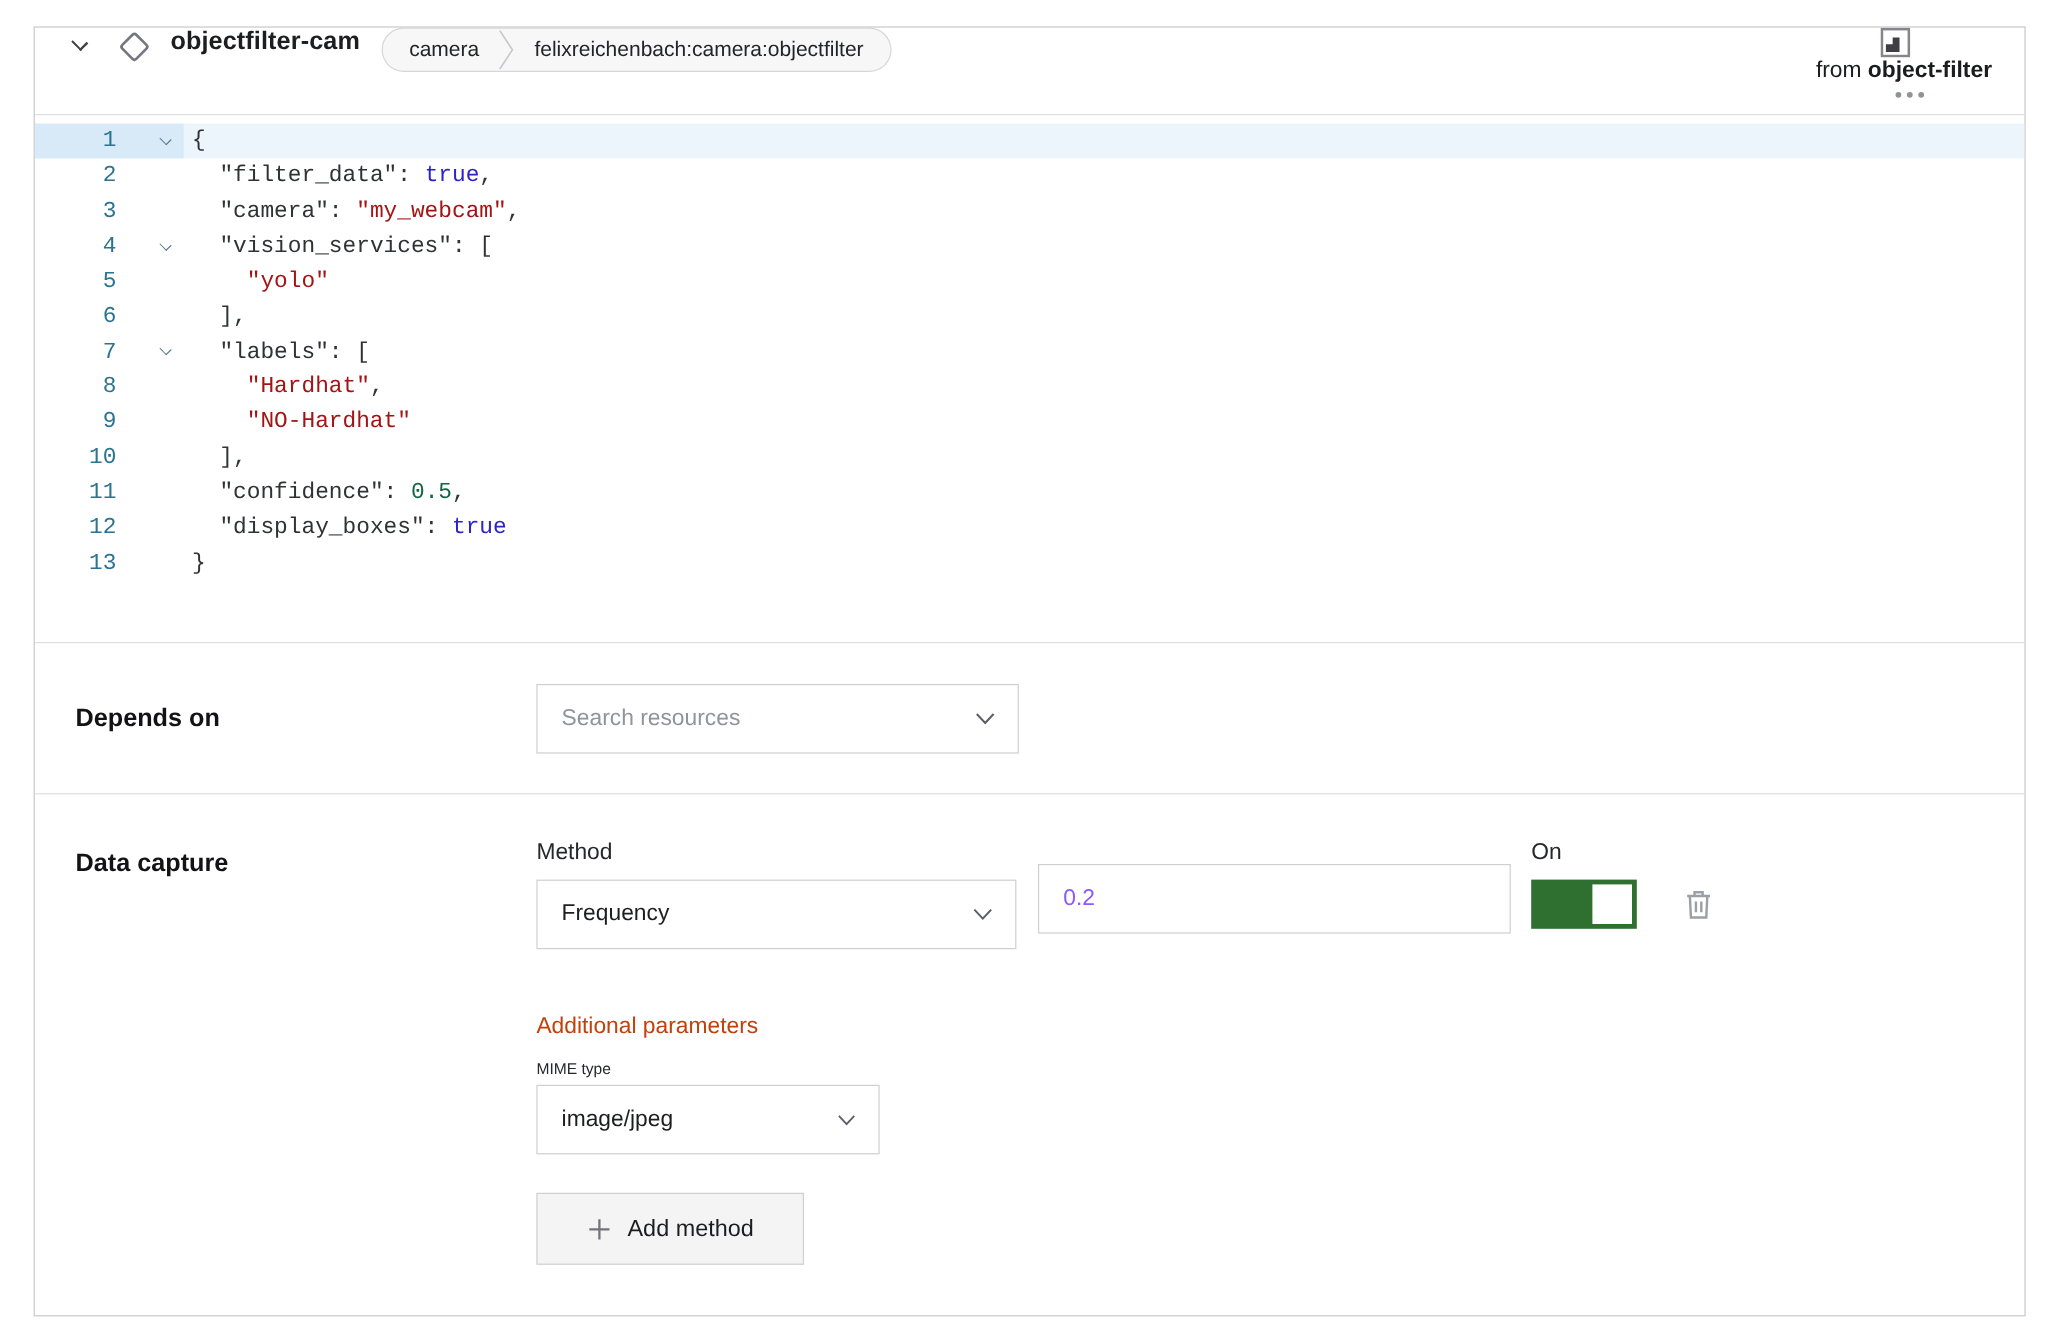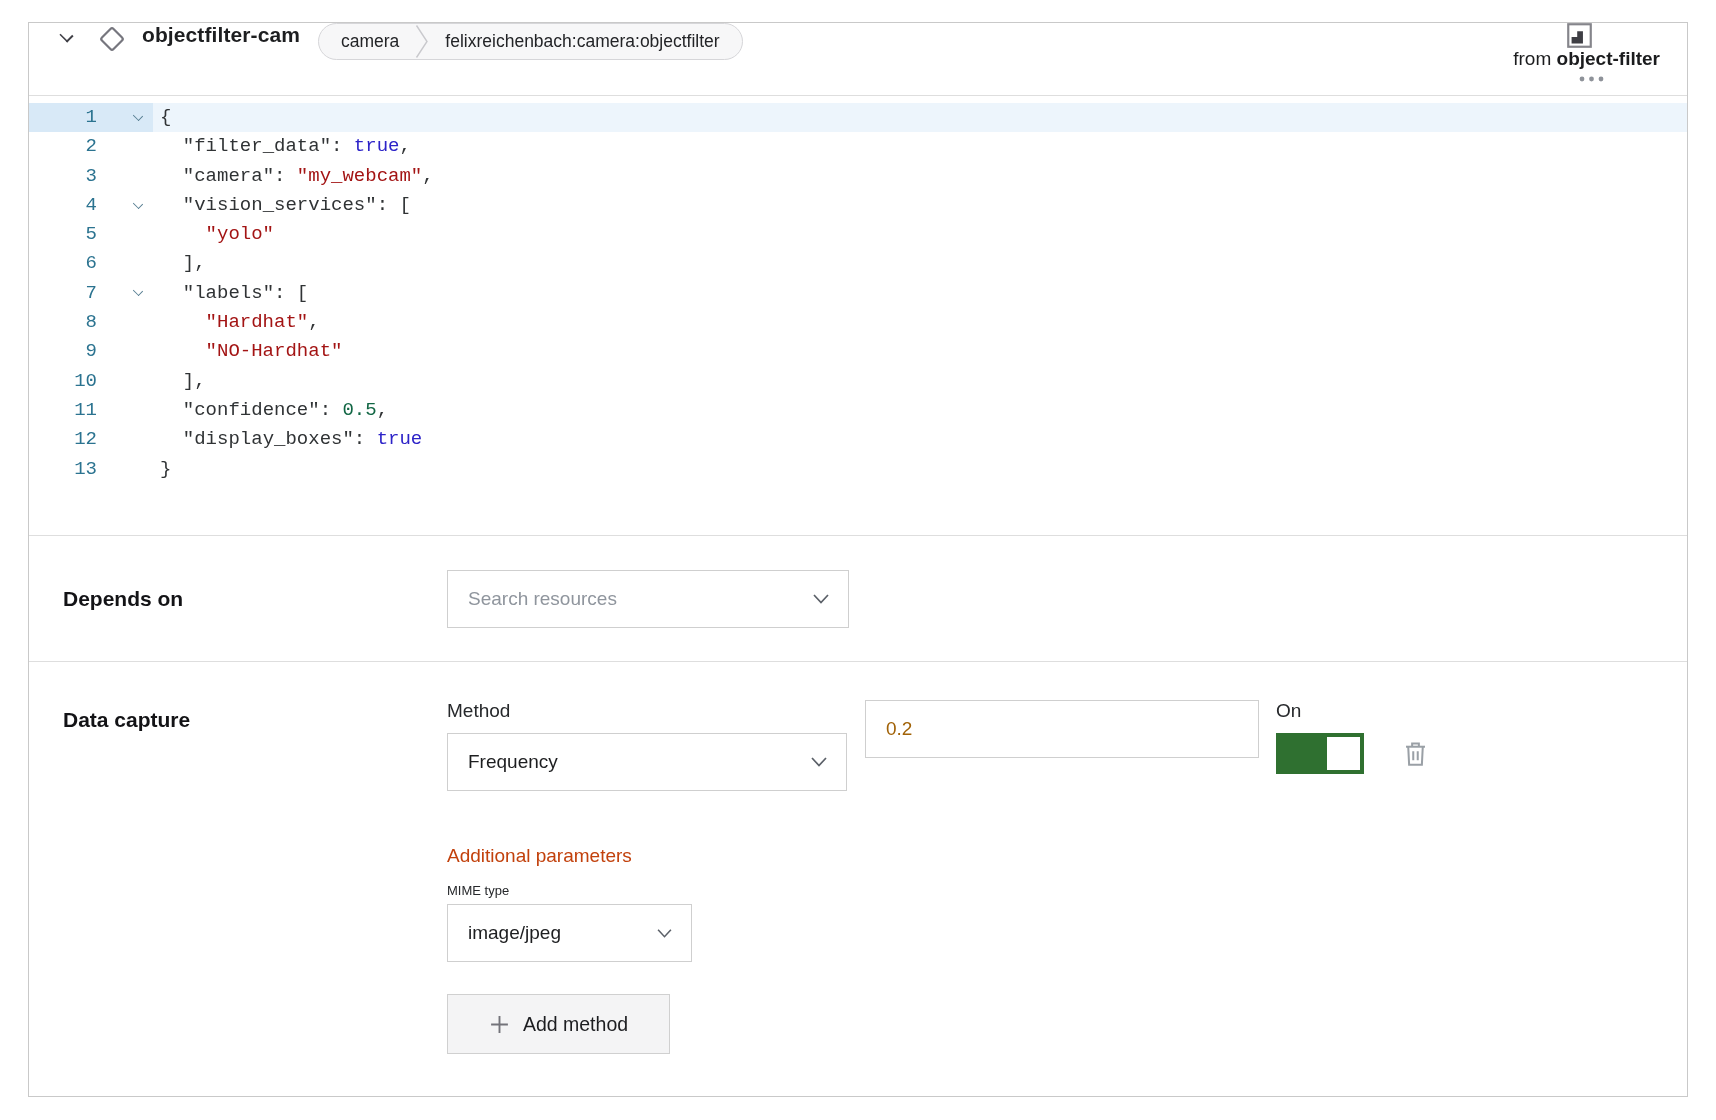--- a/index.html
+++ b/index.html
@@ -70,39 +70,39 @@
 
   .field-label { font-size:19px; color:#26282b; margin-bottom:11px; display:block; }
   .selectbox {
     height:58px; border:1px solid #cfcfcf; background:#fff; display:flex; align-items:center;
     padding:0 18px 0 20px; font-size:19px; color:#1d1e20; cursor:pointer;
   }
   .selectbox .val { flex:1; }
   .selectbox .val.placeholder { color:#8f959d; }
   .textinput {
     width:100%; height:58px; border:1px solid #cfcfcf; background:#fff;
-    padding:0 20px; font-size:19px; color:#a16207; font-family:"Liberation Sans",sans-serif; outline:none;
+    padding:0 20px; font-size:19px; color:#8b5cf6; font-family:"Liberation Sans",sans-serif; outline:none;margin-top:20px;
   }
 
   .cap-row { display:flex; }
   .col-method { width:400px; flex:0 0 400px; }
   .col-freq { width:394px; flex:0 0 394px; margin-left:18px; }
   .col-toggle { margin-left:17px; }
 
   .toggle {
     width:88px; height:41px; background:var(--accent-toggle-on,#2f7030);
     border:none; position:relative; cursor:pointer; display:block;
   }
   .toggle .knob { position:absolute; top:4px; right:4px; width:33px; height:33px; background:#fff; }
   .toggle-row { display:flex; align-items:center; }
   .trash-btn { background:none; border:none; cursor:pointer; margin-left:36px; padding:2px; display:flex; align-self:center; }
 
   .addl-label { font-size:19px; color:#c2410c; margin-top:54px; }
   .mime-label { font-size:13px; color:#26282b; margin-top:16px; margin-bottom:6px; }
-  .mime-select { width:245px; }
+  .mime-select { width:286px; }
 
   .add-method {
     margin-top:32px; width:223px; height:60px; background:var(--button-bg,#f4f4f5);
     border:1px solid #d0d0d0; display:flex; align-items:center; justify-content:center;
     font-size:19.5px; color:#1c1d20; cursor:pointer; gap:13px; font-family:"Liberation Sans",sans-serif;
   }
 </style>
 </head>
 <body>
 

